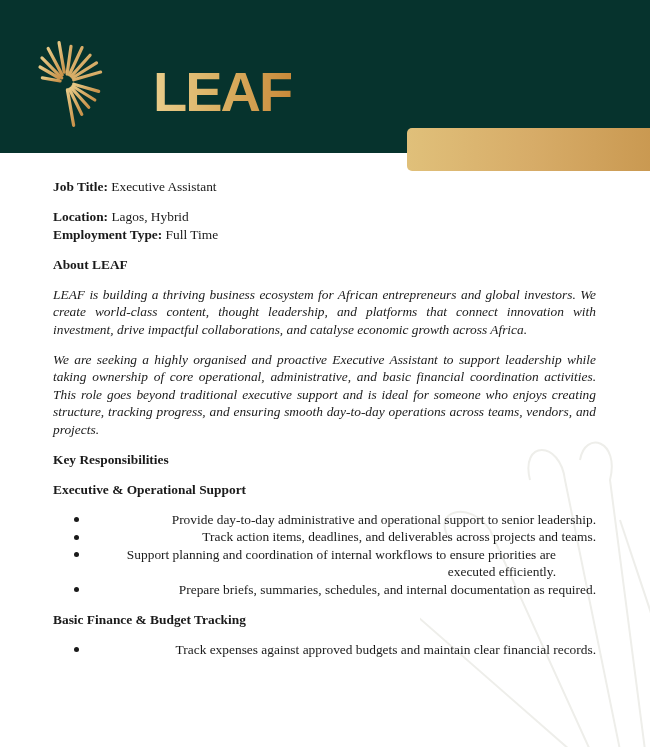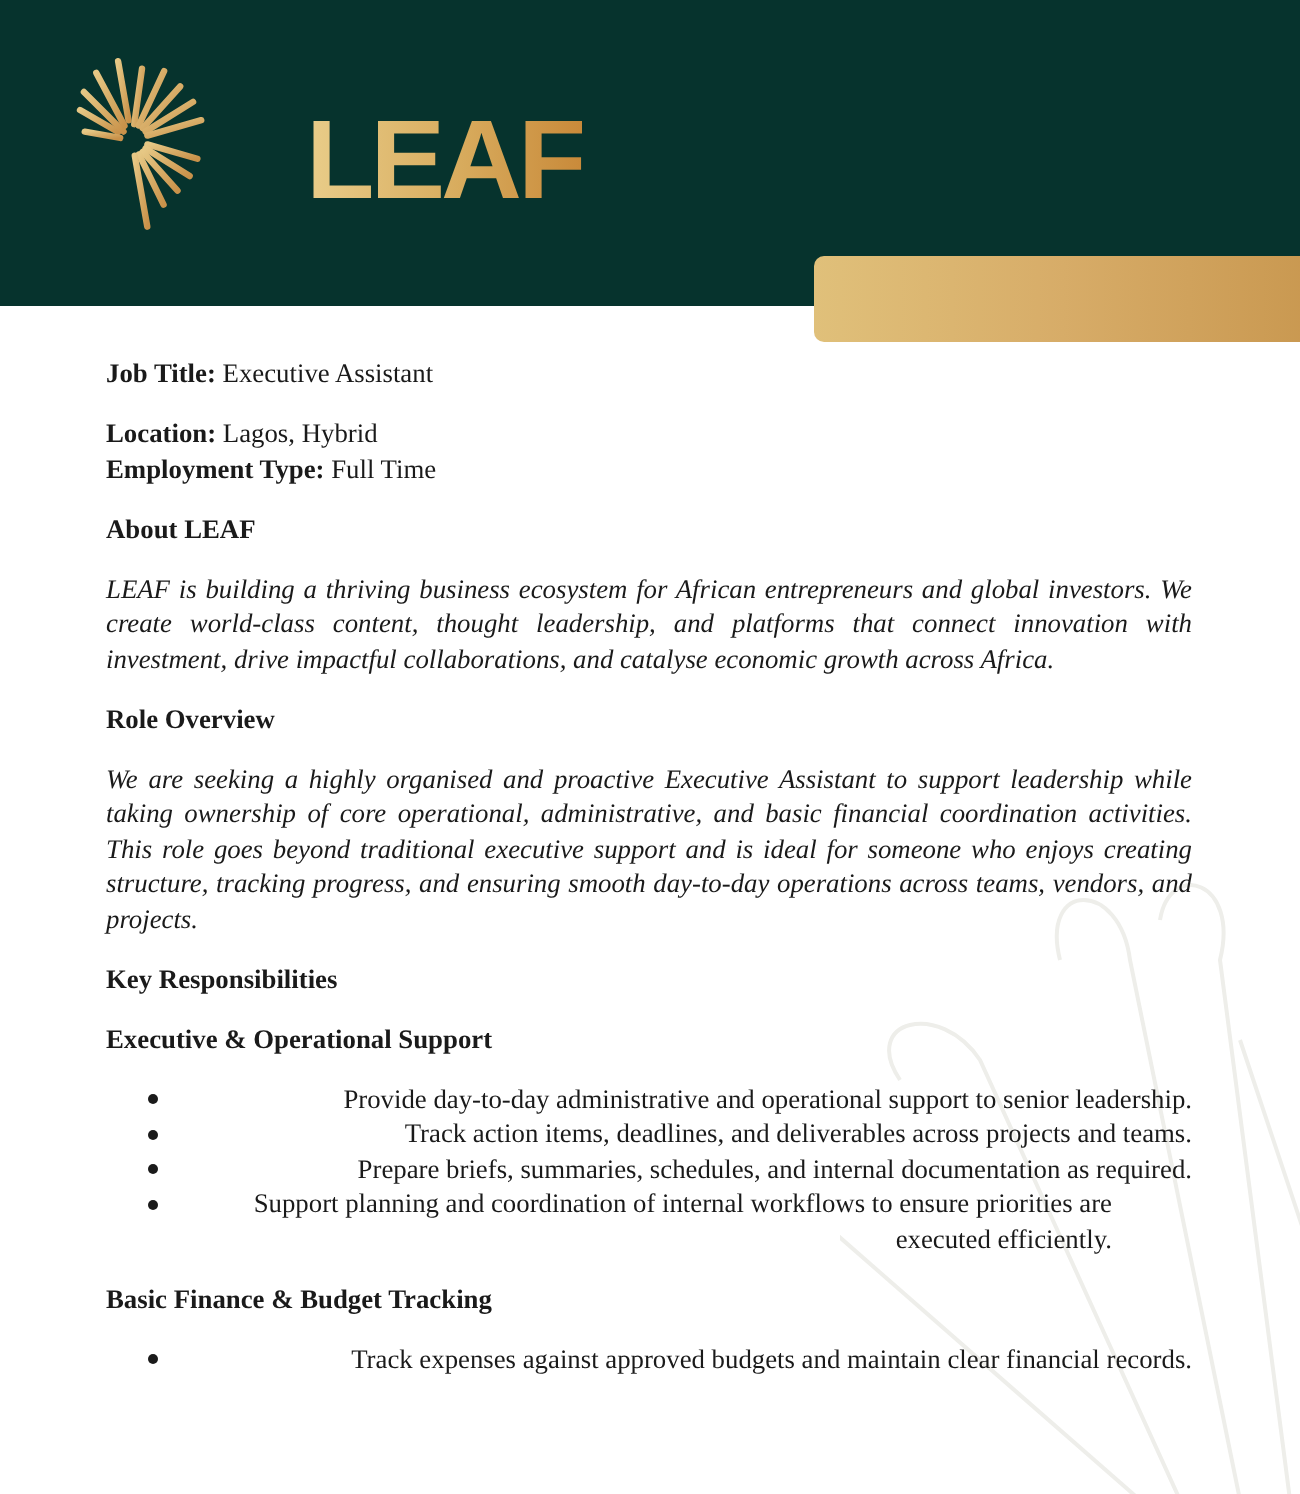--- a/index.html
+++ b/index.html
@@ -11,21 +11,21 @@
   }
   .header {
     position: absolute; left: 0; top: 0; width: 650px; height: 153px;
     background: #06332d;
   }
   .gold-bar {
     position: absolute; left: 407px; top: 128px; width: 250px; height: 43px;
     border-radius: 5px 0 0 5px;
     background: linear-gradient(90deg, #e0c07a 0%, #d7ac68 50%, #c99850 100%);
   }
-  .logo { position: absolute; left: 30px; top: 22px; width: 240px; height: 100px; }
+  .logo { position: absolute; left: 30px; top: 34px; width: 240px; height: 100px; }
   .logo-text {
     position: absolute; left: 123px; top: 28px;
     font-family: "Liberation Sans", "DejaVu Sans", sans-serif;
     font-weight: bold; font-size: 56px; letter-spacing: -2px; line-height: 60px;
     background: linear-gradient(90deg, #e9cd8a 0%, #d8ac5e 55%, #c98a3a 100%);
     -webkit-background-clip: text; background-clip: text; color: transparent;
   }
   .watermark { position: absolute; left: 420px; top: 440px; width: 240px; height: 320px; pointer-events: none; }
   .content {
     position: absolute; left: 53px; top: 178px; width: 543px;
@@ -89,30 +89,29 @@
 </svg>
 
 <div class="content">
   <p class="mb"><b>Job Title:</b> <span>Executive Assistant</span></p>
   <p><b>Location:</b> <span>Lagos, Hybrid</span></p>
   <p class="mb"><b>Employment Type:</b> <span>Full Time</span></p>
 
   <p class="mb"><b>About LEAF</b></p>
   <p class="mb justify">LEAF is building a thriving business ecosystem for African entrepreneurs and global investors. We create world-class content, thought leadership, and platforms that connect innovation with investment, drive impactful collaborations, and catalyse economic growth across Africa.</p>
 
-  <p class="mb"><b>Role Overview</b></p>
   <p class="mb justify">We are seeking a highly organised and proactive Executive Assistant to support leadership while taking ownership of core operational, administrative, and basic financial coordination activities. This role goes beyond traditional executive support and is ideal for someone who enjoys creating structure, tracking progress, and ensuring smooth day-to-day operations across teams, vendors, and projects.</p>
 
   <p class="mb"><b>Key Responsibilities</b></p>
 
   <p class="mb"><b>Executive &amp; Operational Support</b></p>
   <ul class="mb">
     <li>Provide day-to-day administrative and operational support to senior leadership.</li>
     <li>Track action items, deadlines, and deliverables across projects and teams.</li>
+    <li style="padding-right:40px;">Support planning and coordination of internal workflows to ensure priorities are executed efficiently.</li>
     <li>Prepare briefs, summaries, schedules, and internal documentation as required.</li>
-    <li style="padding-right:40px;">Support planning and coordination of internal workflows to ensure priorities are executed efficiently.</li>
   </ul>
 
   <p class="mb"><b>Basic Finance &amp; Budget Tracking</b></p>
   <ul>
     <li>Track expenses against approved budgets and maintain clear financial records.</li>
   </ul>
 </div>
 
 </body></html>

